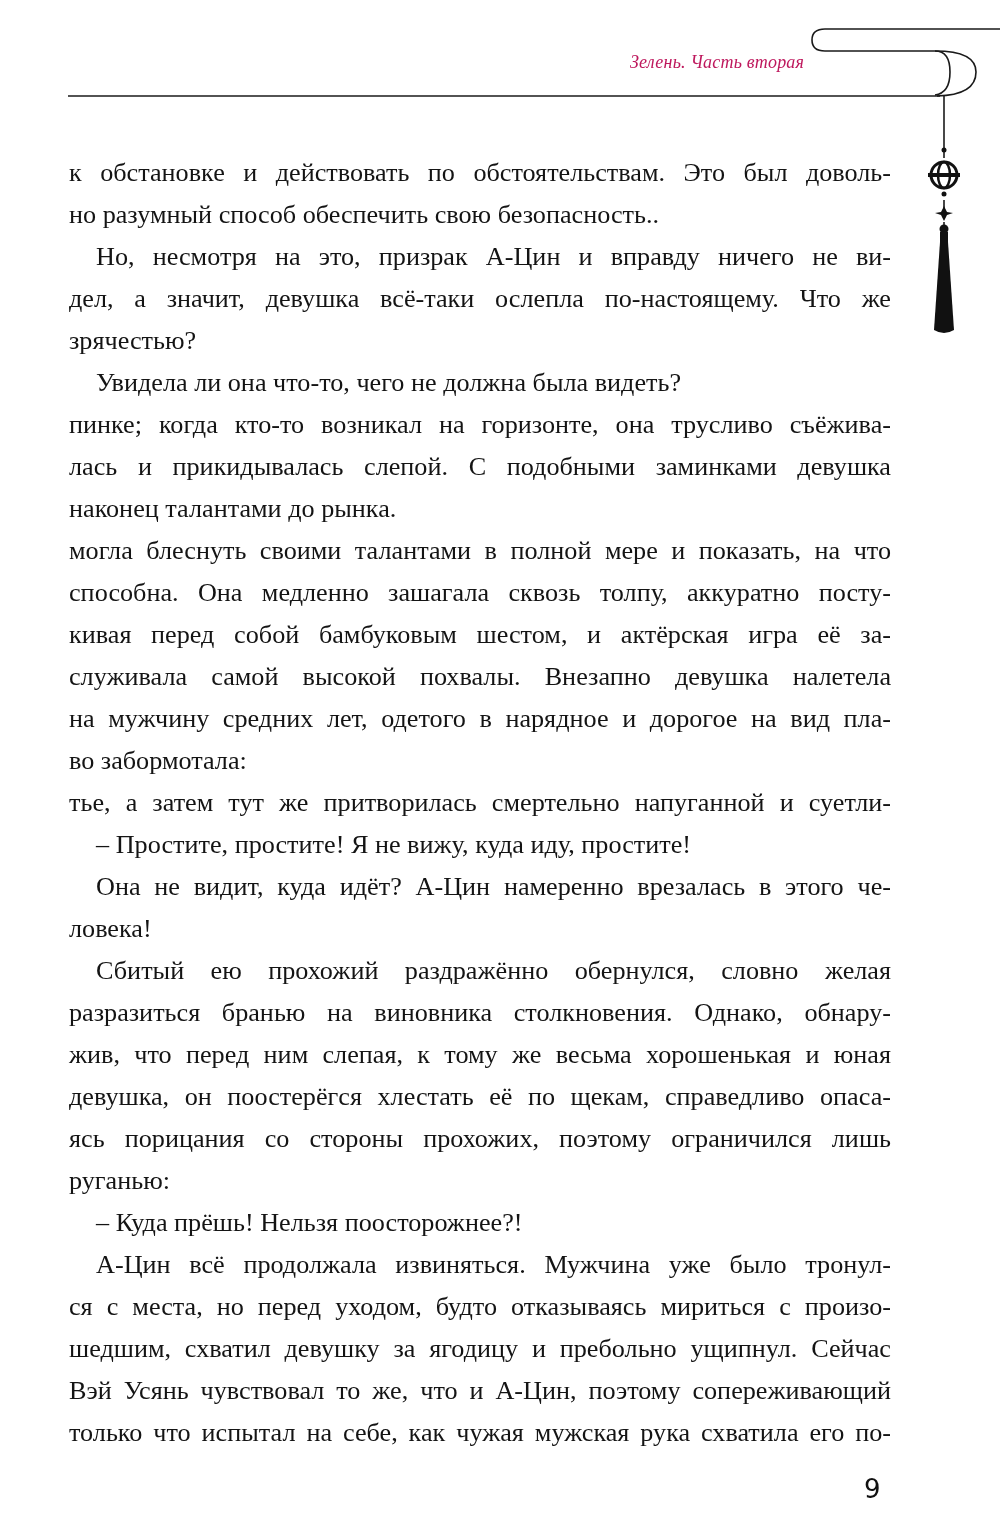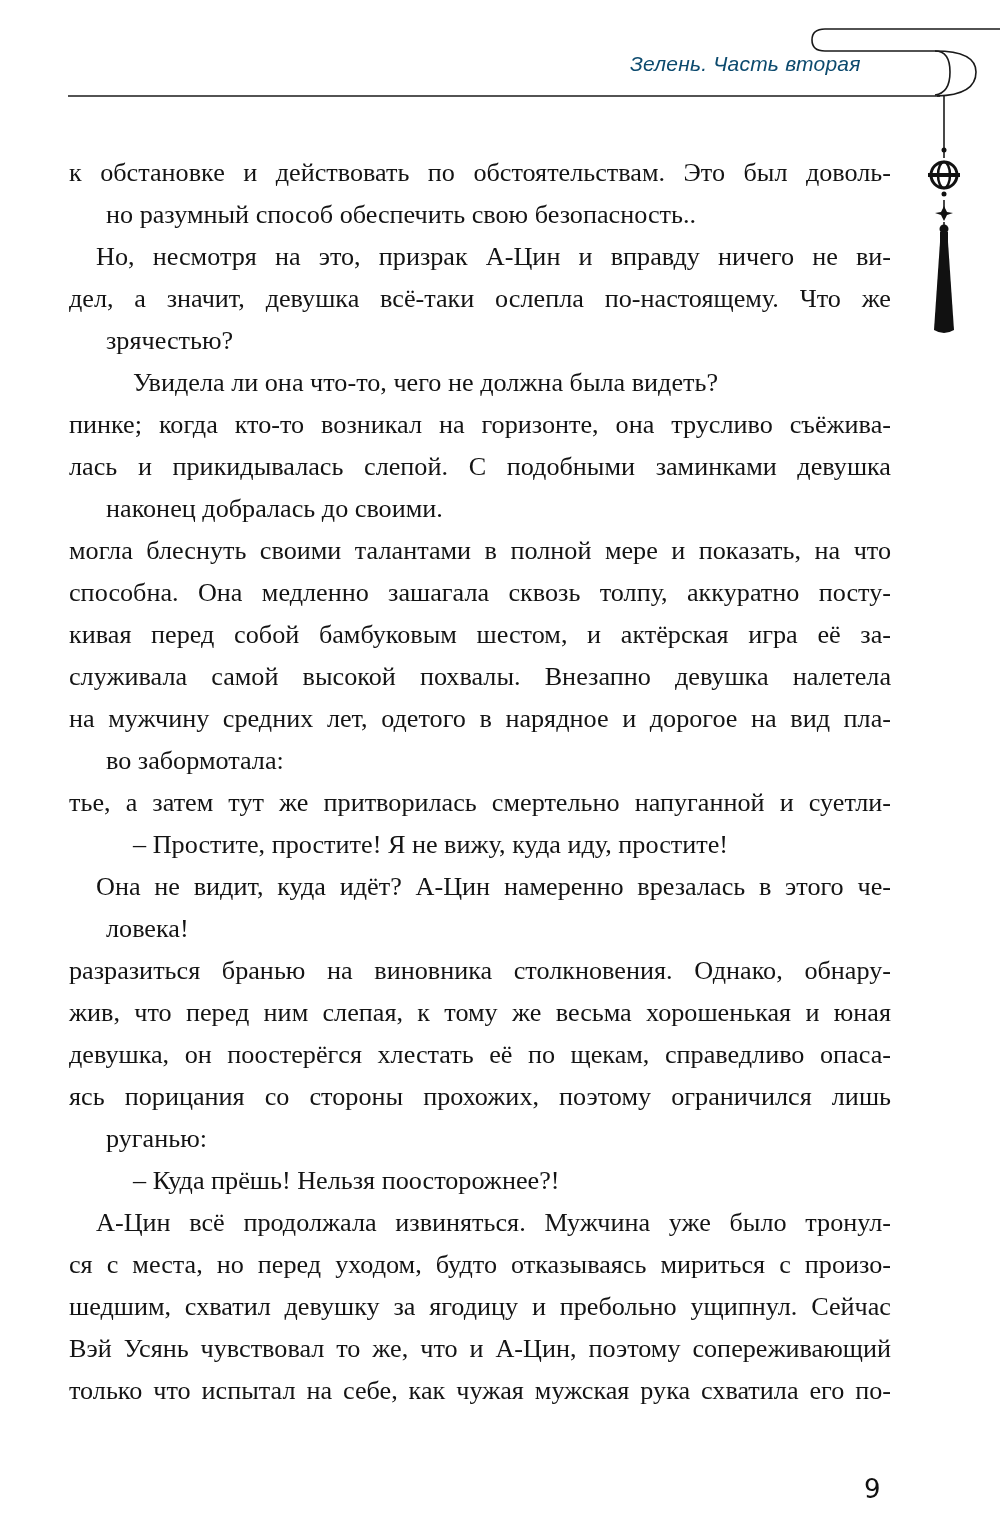--- a/index.html
+++ b/index.html
@@ -1,28 +1,28 @@
 <!DOCTYPE html>
 <html><head>
 <meta charset="utf-8">
 <style>
   html, body { margin: 0; padding: 0; background: #ffffff; }
   body { width: 1000px; height: 1539px; position: relative; overflow: hidden; color: #141414; }
   .header-title {
     position: absolute; left: 630px; top: 52px; width: 300px;
-    font-family: Liberation Sans, sans-serif; font-style: italic; font-size: 21px;
-    color: #0c4a6e; letter-spacing: 0.2px; white-space: nowrap;
+    font-family: Liberation Serif, serif; font-style: italic; font-size: 18px;
+    color: #be185d; letter-spacing: 0.2px; white-space: nowrap;
   }
   .deco { position: absolute; left: 0; top: 0; }
   .body-text {
     position: absolute; left: 69px; top: 152px; width: 822px;
     font-family: "Liberation Serif", serif; font-size: 26.2px; line-height: 42px;
   }
   .line { display: block; white-space: nowrap; text-align: justify; text-align-last: justify; height: 42px; overflow: visible; }
-  .line.last { text-align-last: left; margin-left: 37px; }
+  .line.last { text-align-last: left; }
   .line.indent { padding-left: 27px; }
   .page-number {
     position: absolute; left: 864px; top: 1474px;
     font-family: "DejaVu Sans", sans-serif; font-size: 26px; color: #111;
   }
 </style>
 </head>
 <body>
 
 <svg class="deco" width="1000" height="370" viewBox="0 0 1000 370">
@@ -60,31 +60,32 @@
 
 <div class="body-text" id="body-text">
     <span class="line">к обстановке и действовать по обстоятельствам. Это был доволь-</span>
     <span class="line last">но разумный способ обеспечить свою безопасность..</span>
     <span class="line indent">Но, несмотря на это, призрак А-Цин и вправду ничего не ви-</span>
     <span class="line">дел, а значит, девушка всё-таки ослепла по-настоящему. Что же</span>
     <span class="line last">зрячестью?</span>
     <span class="line indent last">Увидела ли она что-то, чего не должна была видеть?</span>
     <span class="line">пинке; когда кто-то возникал на горизонте, она трусливо съёжива-</span>
     <span class="line">лась и прикидывалась слепой. С подобными заминками девушка</span>
-    <span class="line last">наконец добралась до своими.</span>
+    <span class="line last">наконец талантами до рынка.</span>
     <span class="line">могла блеснуть своими талантами в полной мере и показать, на что</span>
     <span class="line">способна. Она медленно зашагала сквозь толпу, аккуратно посту-</span>
     <span class="line">кивая перед собой бамбуковым шестом, и актёрская игра её за-</span>
     <span class="line">служивала самой высокой похвалы. Внезапно девушка налетела</span>
     <span class="line">на мужчину средних лет, одетого в нарядное и дорогое на вид пла-</span>
     <span class="line last">во забормотала:</span>
     <span class="line">тье, а затем тут же притворилась смертельно напуганной и суетли-</span>
     <span class="line indent last">– Простите, простите! Я не вижу, куда иду, простите!</span>
     <span class="line indent">Она не видит, куда идёт? А-Цин намеренно врезалась в этого че-</span>
     <span class="line last">ловека!</span>
+    <span class="line indent">Сбитый ею прохожий раздражённо обернулся, словно желая</span>
     <span class="line">разразиться бранью на виновника столкновения. Однако, обнару-</span>
     <span class="line">жив, что перед ним слепая, к тому же весьма хорошенькая и юная</span>
     <span class="line">девушка, он поостерёгся хлестать её по щекам, справедливо опаса-</span>
     <span class="line">ясь порицания со стороны прохожих, поэтому ограничился лишь</span>
     <span class="line last">руганью:</span>
     <span class="line indent last">– Куда прёшь! Нельзя поосторожнее?!</span>
     <span class="line indent">А-Цин всё продолжала извиняться. Мужчина уже было тронул-</span>
     <span class="line">ся с места, но перед уходом, будто отказываясь мириться с произо-</span>
     <span class="line">шедшим, схватил девушку за ягодицу и пребольно ущипнул. Сейчас</span>
     <span class="line">Вэй Усянь чувствовал то же, что и А-Цин, поэтому сопереживающий</span>

